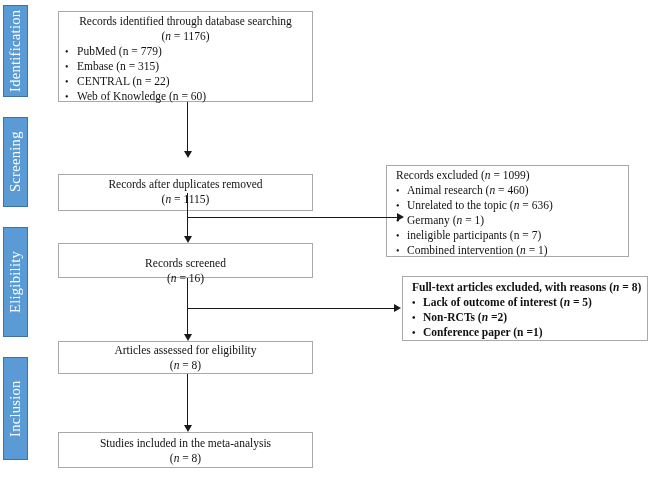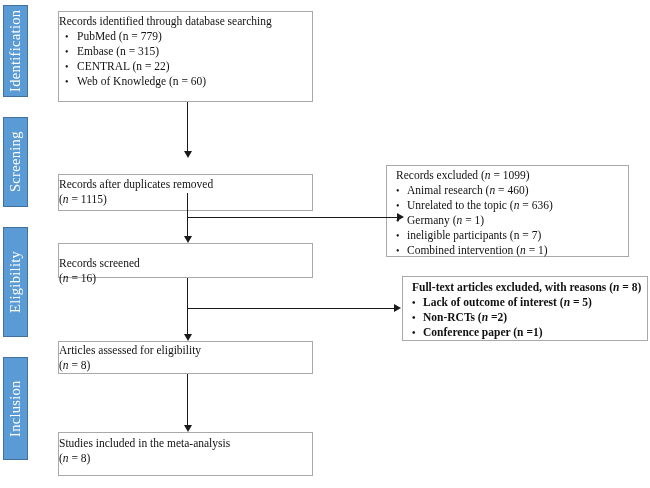--- a/index.html
+++ b/index.html
@@ -36,26 +36,26 @@
 
   
   .fbox {
     position: absolute;
     background: #ffffff;
     border: 1px solid #a9a9a9;
     color: #111111;
     font-size: 11.5px;
     line-height: 15px;
   }
-  .center-line { text-align: left; white-space: nowrap; }
+  .center-line { text-align: center; white-space: nowrap; }
   .box-identified { left: 58px; top: 11px;  width: 255px; height: 91px; padding-top: 2px; }
   .box-duplicates { left: 58px; top: 174px; width: 255px; height: 37px; padding-top: 2px; }
   .box-screened   { left: 58px; top: 243px; width: 255px; height: 35px; padding-top: 12px; }
   .box-assessed   { left: 58px; top: 341px; width: 255px; height: 33px; padding-top: 1px; }
-  .box-included   { left: 58px; top: 432px; width: 255px; height: 44px; padding-top: 3px; }
+  .box-included   { left: 58px; top: 432px; width: 255px; height: 36px; padding-top: 3px; }
 
   .rbox-records-excluded  { left: 386px; top: 165px; width: 243px; height: 92px; padding: 2px 4px 0 9px; }
   .rbox-fulltext-excluded { left: 402px; top: 276px; width: 246px; height: 65px; padding: 3px 2px 0 9px; font-weight: bold; }
   .rbox-title { white-space: nowrap; }
 
   .blist { margin-top: 0; }
   .bitem { display: flex; line-height: 15px; white-space: nowrap; }
   .box-identified .bitem { padding-left: 6px; }
   .bitem .bullet {
     width: 12px;
@@ -96,20 +96,21 @@
   </div>
   <div class="stage stage-eligibility">
     <span>Eligibility</span>
   </div>
   <div class="stage stage-inclusion">
     <span>Inclusion</span>
   </div>
 
   <div class="fbox box-identified">
     <div class="center-line">Records identified through database searching</div>
+    <div class="center-line">(<i>n</i> = 1176)</div>
     <div class="blist">
       <div class="bitem">
         <span class="bullet">•</span>
         <span>PubMed (n = 779)</span>
       </div>
       <div class="bitem">
         <span class="bullet">•</span>
         <span>Embase (n = 315)</span>
       </div>
       <div class="bitem">

